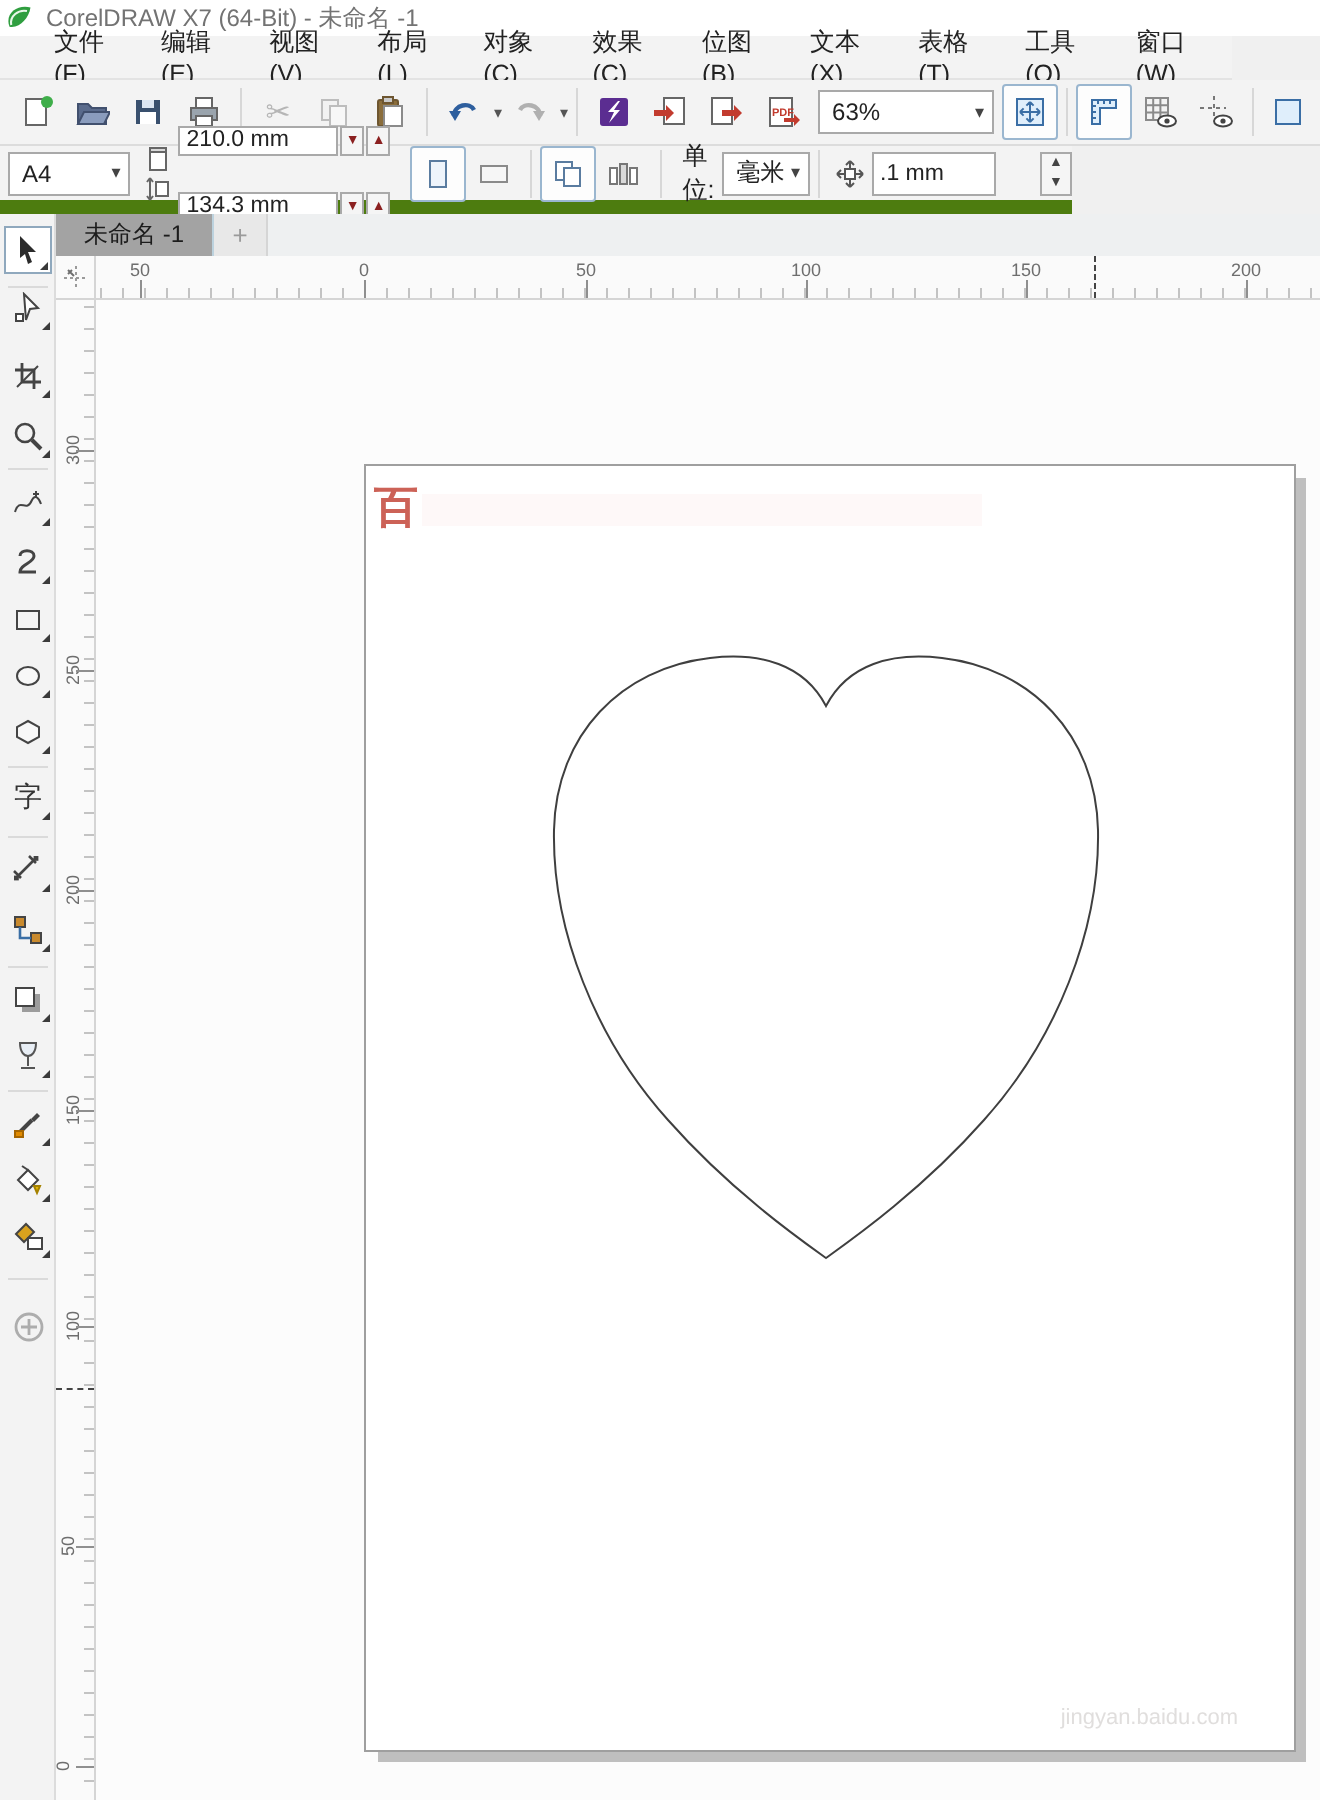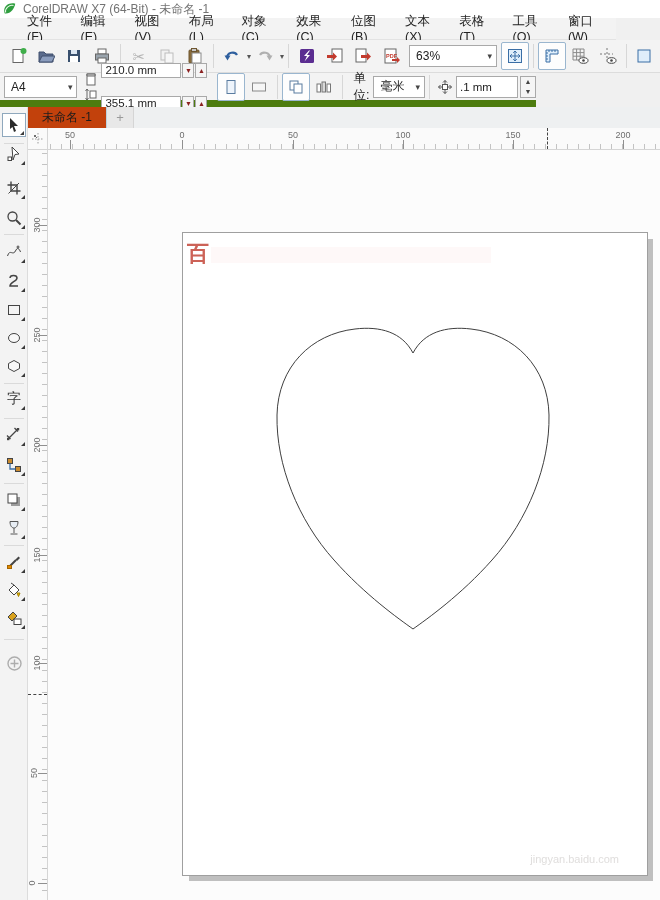--- a/index.html
+++ b/index.html
@@ -35,21 +35,21 @@
     padding:0 3px;box-sizing:border-box;font-size:11.5px;color:#222;}
   .spinbtn{width:12px;height:15px;border:1px solid #a9a9a9;background:#f5f5f5;display:flex;
     align-items:center;justify-content:center;font-size:7px;color:#8b2020;box-sizing:border-box;margin-left:1px;}
   .updown{display:flex;flex-direction:column;border:1px solid #a9a9a9;margin-left:2px;}
   .updown span{width:14px;height:10px;display:flex;align-items:center;justify-content:center;
     font-size:7px;color:#444;background:#f5f5f5;}
   .plabel{font-size:12.5px;color:#222;margin:0 4px 0 6px;}
   
   .tabrow{position:absolute;left:28px;top:107px;width:632px;height:21px;background:#eef0f1;
     display:flex;align-items:flex-end;box-sizing:border-box;}
-  .doctab{height:21px;padding:0 14px;background:#c2410c;border-right:1px solid #bcd2de;
+  .doctab{height:21px;padding:0 14px;background:#a3a3a3;border-right:1px solid #bcd2de;
     display:flex;align-items:center;font-size:12px;color:#1c1c1c;}
   .newtab{width:26px;height:21px;display:flex;align-items:center;justify-content:center;
     color:#9a9a9a;font-size:13px;background:#e8e8e8;border-right:1px solid #d5d5d5;}
   
   .toolbox{position:absolute;left:0;top:107px;width:28px;height:793px;background:#f3f3f3;
     border-right:1px solid #dcdcdc;box-sizing:border-box;}
   .tool{position:absolute;left:2px;width:24px;height:24px;display:flex;align-items:center;justify-content:center;}
   .tool.selected{border:1px solid #8fa8bd;background:#ffffff;box-sizing:border-box;}
   .tool .flyout{position:absolute;right:1px;bottom:1px;width:0;height:0;
     border-left:4px solid transparent;border-bottom:4px solid #3a3a3a;}
@@ -254,21 +254,21 @@
   <div style="display:flex;flex-direction:column;gap:18px;margin-left:4px;">
     <div style="display:flex;align-items:center;">
       <div class="spinfield" style="width:80px;">
           <span>210.0 mm</span>
         </div>
       <div class="spinbtn">▼</div>
       <div class="spinbtn">▲</div>
     </div>
     <div style="display:flex;align-items:center;">
       <div class="spinfield" style="width:80px;">
-          <span>355.1 mm</span>
+          <span>134.3 mm</span>
         </div>
       <div class="spinbtn">▼</div>
       <div class="spinbtn">▲</div>
     </div>
   </div>
   <div class="icon-btn boxed" style="margin-left:10px;">
     <svg width="18" height="18" viewBox="0 0 18 18">
         <rect x="5" y="2.5" width="8" height="13" fill="#eef4fb" stroke="#5a7ca0"></rect>
       </svg>
   </div>
@@ -295,21 +295,21 @@
   <span class="plabel">单位:</span>
   <div class="combo" style="width:106px;">
     <span class="cv">毫米</span>
     <span class="carr">▾</span>
   </div>
   <div class="sep-v"></div>
   <svg width="16" height="16" viewBox="0 0 16 16" style="margin:0 3px;flex:0 0 auto;">
       <path d="M8,1.5 V14.5 M1.5,8 H14.5 M8,1.5 l-2,2 M8,1.5 l2,2 M8,14.5 l-2,-2 M8,14.5 l2,-2 M1.5,8 l2,-2 M1.5,8 l2,2 M14.5,8 l-2,-2 M14.5,8 l-2,2" stroke="#555" fill="none"></path>
       <rect x="5.5" y="5.5" width="5" height="5" fill="#fff" stroke="#555"></rect>
     </svg>
-  <div style="display:flex;align-items:center;">
+  <div style="display:flex;align-items:center;gap:20px;">
     <div class="spinfield" style="width:62px;height:22px;">
         <span>.1 mm</span>
       </div>
     <div class="updown">
         <span>▲</span>
         <span>▼</span>
       </div>
   </div>
 </div>
 

